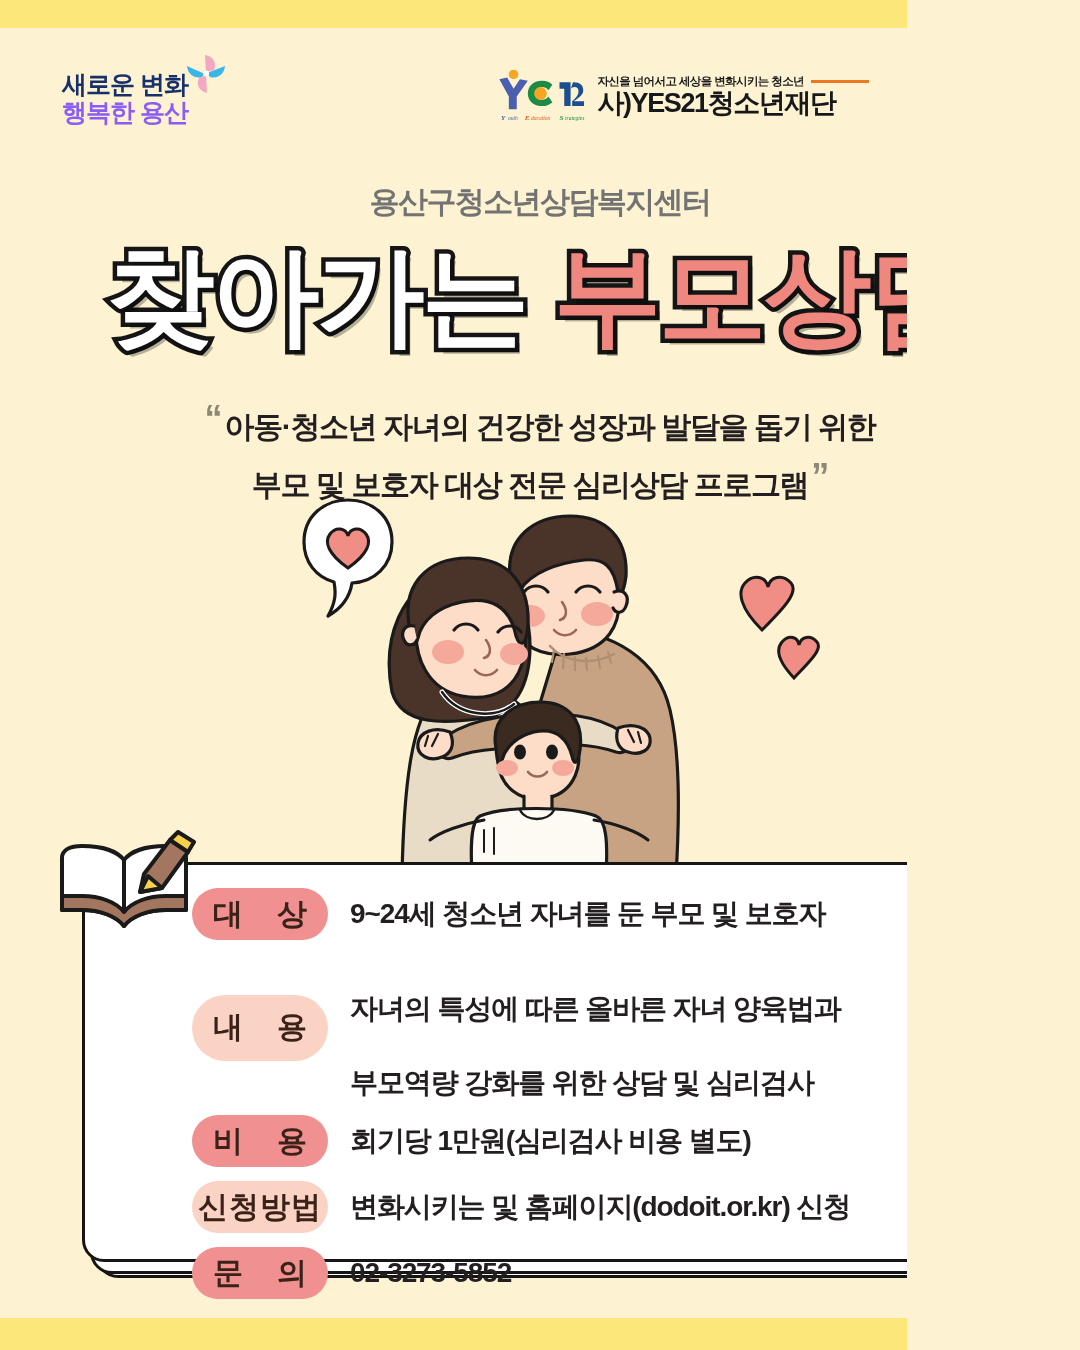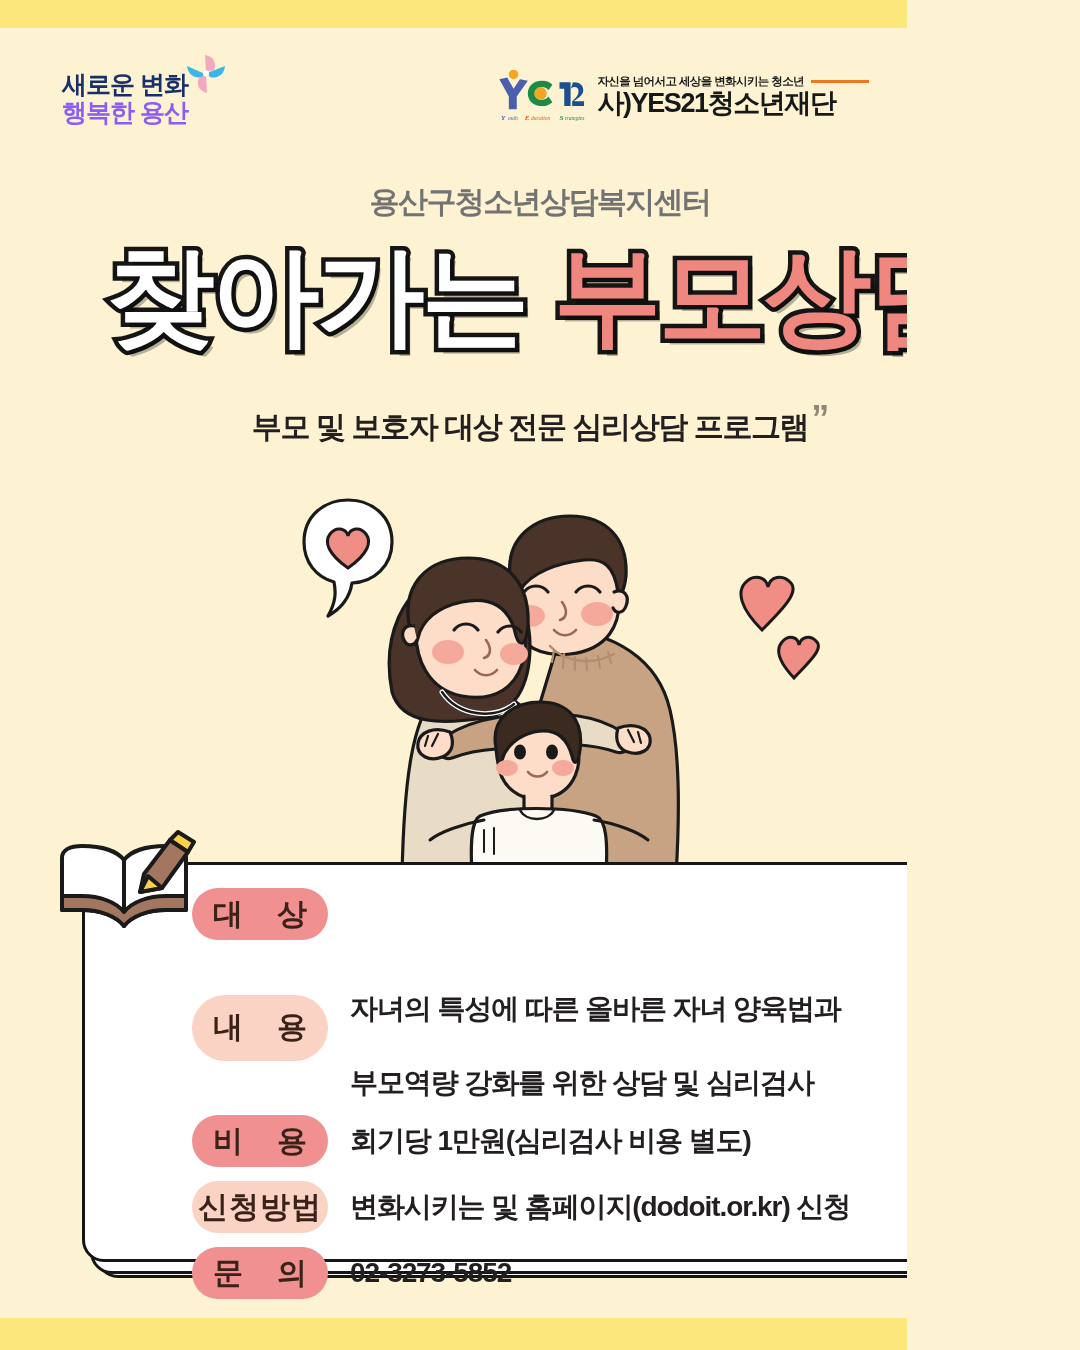--- a/index.html
+++ b/index.html
@@ -304,20 +304,23 @@
 
   <div class="center-label">용산구청소년상담복지센터</div>
 
   <div class="main-title">
     <span class="title-white">찾아가는</span>
     <span class="title-pink">부모상담</span>
   </div>
 
   <div class="subtitle">
     <div>
+      <span class="qmark open">“</span><span>아동·청소년 자녀의 건강한 성장과 발달을 돕기 위한</span>
+    </div>
+    <div>
       <span>부모 및 보호자 대상 전문 심리상담 프로그램</span><span class="qmark close">”</span>
     </div>
   </div>
 
   <svg class="illustration" viewBox="0 0 560 420">
     <g stroke="#1A1A1A" stroke-width="3.2" stroke-linejoin="round" stroke-linecap="round">
 
       <path d="M300 150 C350 152 396 178 408 230 C418 272 418 330 414 396 L270 396 L270 250 Z" fill="#C8A383"></path>
 
       <path d="M258 62 C300 48 348 62 356 108 C362 146 344 170 308 174 C272 178 248 160 246 120 C245 96 248 74 258 62 Z" fill="#FDDCC8"></path>
@@ -422,20 +425,23 @@
     </g>
   </svg>
 
   <div class="rows">
 
     <div class="info-row">
       <div class="pill dark spaced">
         <span class="ch1">대</span>
           <span>상</span>
       </div>
+      <div class="row-value">
+        <span>9~24세 청소년 자녀를 둔 부모 및 보호자</span>
+      </div>
     </div>
 
     <div class="info-row two-line">
       <div class="pill light spaced">
         <span class="ch1">내</span>
           <span>용</span>
       </div>
       <div class="row-value">
         <span class="l2">자녀의 특성에 따른 올바른 자녀 양육법과</span>
         <span class="l2">부모역량 강화를 위한 상담 및 심리검사</span>

